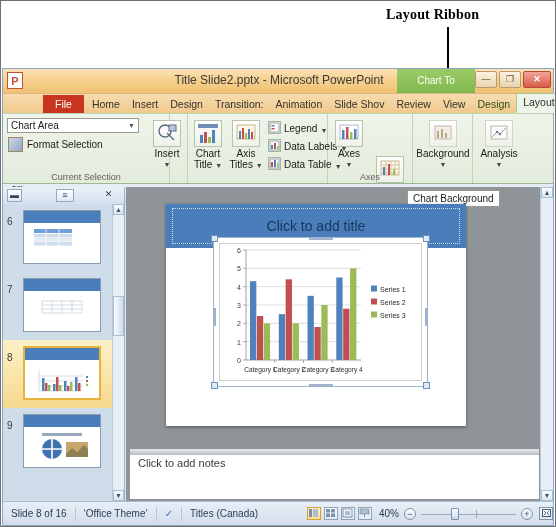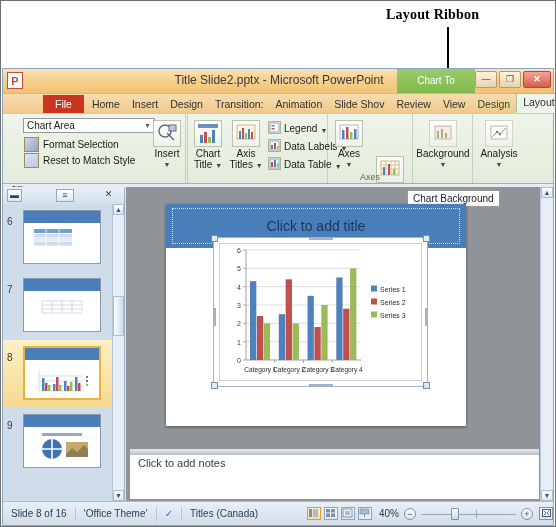--- a/index.html
+++ b/index.html
@@ -140,33 +140,30 @@
       <div class="tab">Review</div>
       <div class="tab">View</div>
       <div class="tab ctgreen">Design</div>
       <div class="tab active">Layout</div>
       <div class="tab ctgreen">Format</div>
 
     </div>
 
     <div class="ribbon">
 
-      <div class="rgroup" style="left:16px;width:167px;">
+      <div class="rgroup" style="left:0;width:167px;">
         <div class="combo">
           <span>Chart Area</span>
           <span class="caret">▼</span>
         </div>
         <div class="srow" style="top:23px;text-align:center;">
           <span class="sq brush"></span>
           <span>Format Selection</span>
         </div>
-        <div class="srow" style="top:39px;">
-          <span class="sq"></span>
-          <span>Reset to Match Style</span>
-        </div>
+        <div class="rgtitle">Current Selection</div>
       </div>
 
       <div class="rgroup" style="left:143px;width:42px;">
         <div class="bigbtn" style="left:4px;top:6px;width:34px;">
           <div class="bigicon">
             <svg class="barsvg" width="26" height="25" viewBox="0 0 26 25">
               <circle cx="11" cy="10" r="6" fill="none" stroke="#5a6b85" stroke-width="1.4"></circle>
               <path d="M13 12 L20 19" stroke="#5a6b85" stroke-width="1.4" fill="none"></path>
               <rect x="15" y="4" width="7" height="6" fill="#b9c8dd" stroke="#5a6b85" stroke-width="1"></rect>
             </svg>

